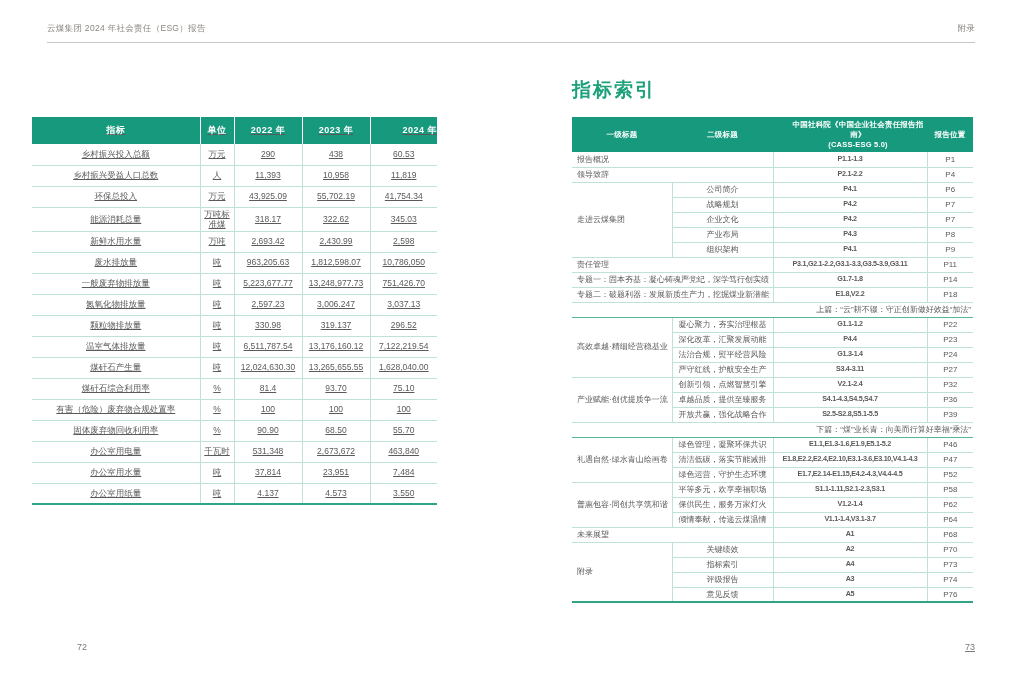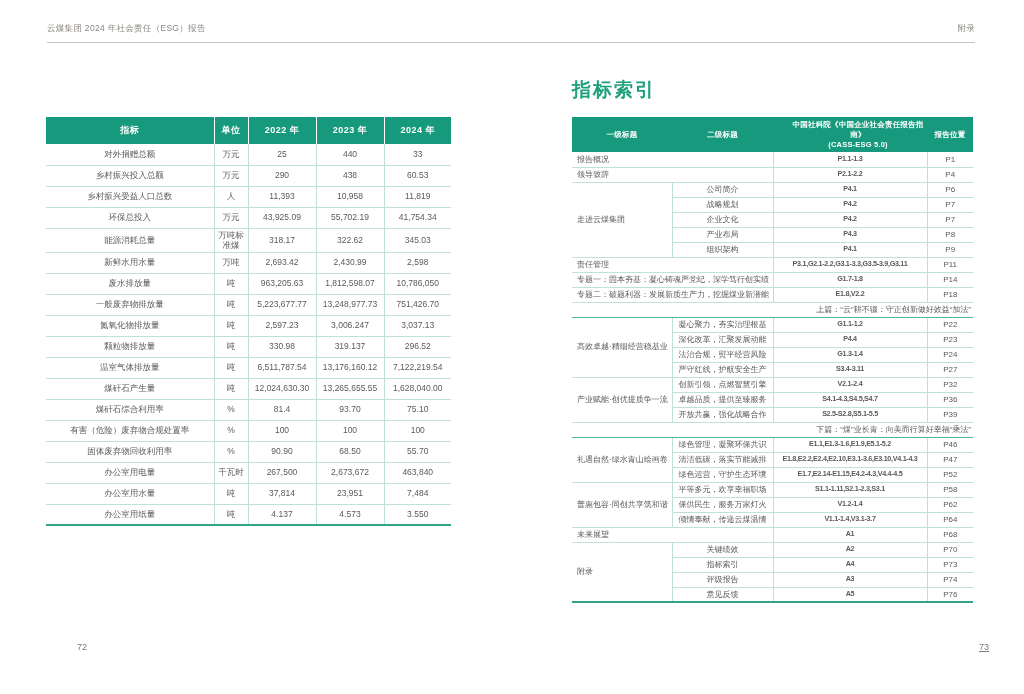--- a/index.html
+++ b/index.html
@@ -11,30 +11,31 @@
   }
   
   .doc-header {
     position:absolute; left:47px; right:49px; top:0; height:43px;
     border-bottom:1px solid #c9c5c0;
     display:flex; justify-content:space-between; align-items:flex-end;
     padding-bottom:7px; font-size:8.5px; color:#8a8680; letter-spacing:0.3px;
   }
   
   .kpi-table {
-    position:absolute; left:46px; top:117px; width:405px;
+    position:absolute; left:32px; top:117px; width:405px;
     border-collapse:collapse; table-layout:fixed;
     font-size:8.5px; color:#5a5a5a; text-align:center;
     border-bottom:2px solid #2fa486;
+    text-decoration:underline;
   }
   .kpi-table th {
     background:#16997c; color:#ffffff; font-weight:bold; font-size:9px;
     height:27px; border-right:1px solid #ffffff; letter-spacing:0.5px;
   }
-  .kpi-table th:last-child { border-right:none; }
+  .kpi-table th:last-child { border-right:none;text-align:right; }
   .kpi-table td {
     height:21px; padding:1px 3px;
     border-bottom:1px solid #bfe2d8; border-right:1px solid #bfe2d8;
     line-height:1.25;
   }
   .kpi-table td:last-child { border-right:none; }
   
   .idx-title {
     position:absolute; left:572px; top:77px;
     font-size:19px; font-weight:bold; color:#1ca17b; letter-spacing:2px;
@@ -58,21 +59,21 @@
   .idx-table td.c1 { text-align:left; padding-left:5px; }
   .idx-table td.c3 { font-size:7.2px; letter-spacing:-0.3px; white-space:nowrap;font-weight:bold; }
   .idx-table tr.divider td {
     text-align:right; padding-left:5px; border-right:none;
     border-top:1.5px solid #53b89b; border-bottom:1.5px solid #53b89b;
   }
   .hdr-line { display:block;margin-left:16px; }
   
   .page-num { position:absolute; top:642px; font-size:9px; color:#7d7a76; }
   .page-num.left { left:47px;margin-left:30px; }
-  .page-num.right { right:35px;text-decoration:underline; }
+  .page-num.right { right:49px;text-decoration:underline; }
 </style>
 </head>
 <body>
 
 <div class="page">
 
   <div class="doc-header">
     <span>云煤集团 2024 年社会责任（ESG）报告</span>
     <span>附录</span>
   </div>
@@ -89,27 +90,20 @@
       <tr>
         <th>指标</th>
         <th>单位</th>
         <th>2022 年</th>
         <th>2023 年</th>
         <th>2024 年</th>
       </tr>
     </thead>
     <tbody>
         <tr>
-          <td>对外捐赠总额</td>
-          <td>万元</td>
-          <td>25</td>
-          <td>440</td>
-          <td>33</td>
-        </tr>
-        <tr>
           <td>乡村振兴投入总额</td>
           <td>万元</td>
           <td>290</td>
           <td>438</td>
           <td>60.53</td>
         </tr>
         <tr>
           <td>乡村振兴受益人口总数</td>
           <td>人</td>
           <td>11,393</td>
@@ -196,21 +190,21 @@
         <tr>
           <td>固体废弃物回收利用率</td>
           <td>%</td>
           <td>90.90</td>
           <td>68.50</td>
           <td>55.70</td>
         </tr>
         <tr>
           <td>办公室用电量</td>
           <td>千瓦时</td>
-          <td>267,500</td>
+          <td>531,348</td>
           <td>2,673,672</td>
           <td>463,840</td>
         </tr>
         <tr>
           <td>办公室用水量</td>
           <td>吨</td>
           <td>37,814</td>
           <td>23,951</td>
           <td>7,484</td>
         </tr>

